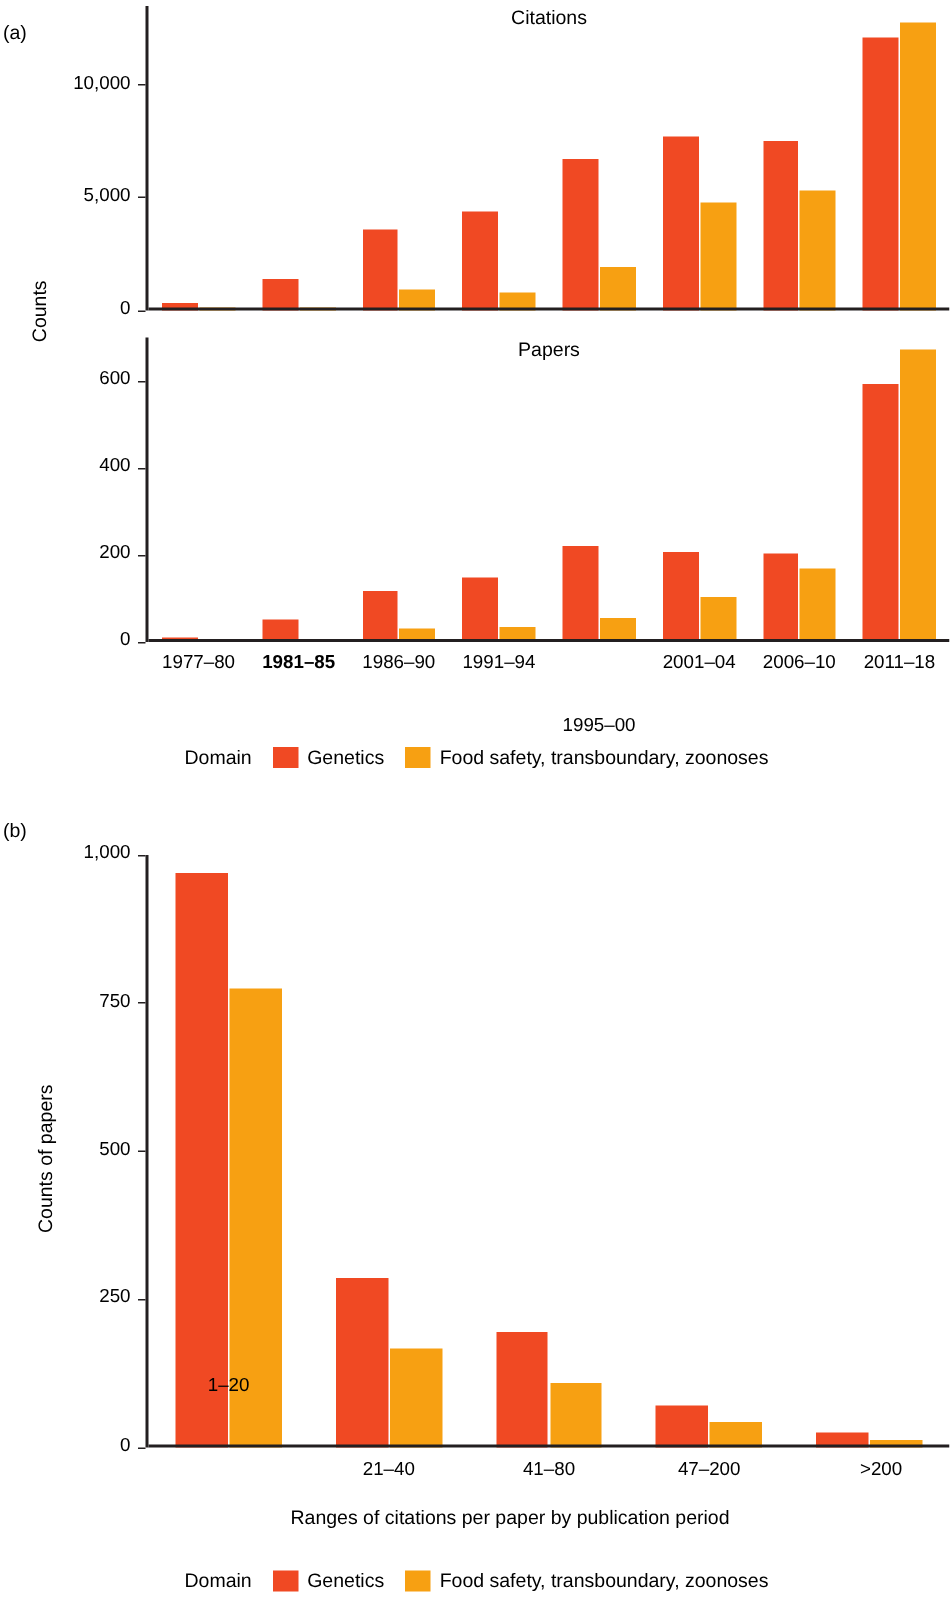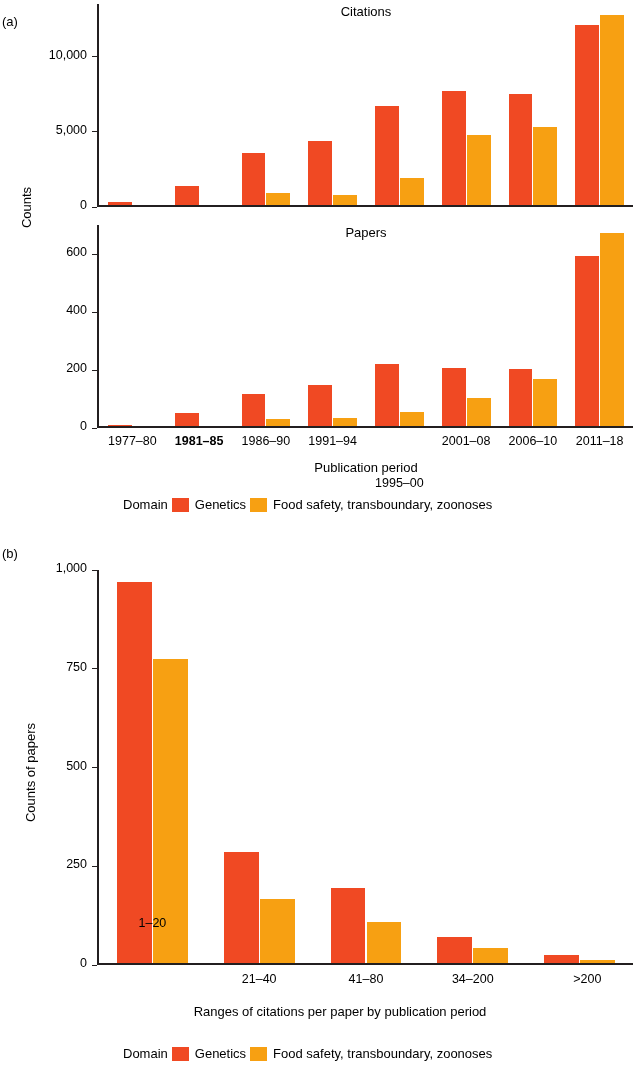--- a/index.html
+++ b/index.html
@@ -17,21 +17,21 @@
   .chart-title{position:absolute;font-size:13px;text-align:center;width:100%;}
   .axis-title{position:absolute;font-size:13px;text-align:center;}
   .ylabel-rot{position:absolute;font-size:13px;transform-origin:center center;transform:rotate(-90deg);white-space:nowrap;}
 
   .bars{position:absolute;left:0;top:0;right:0;bottom:0;}
   .bar{position:absolute;bottom:0;}
   .bar.g{background:#f04923;}
   .bar.f{background:#f7a012;}
 
   
-  .legend{position:absolute;display:flex;align-items:center;gap:4px;font-size:13px;}
+  .legend{position:absolute;display:flex;align-items:center;gap:14px;font-size:13px;}
   .legend .swatch{width:17px;height:14px;display:inline-block;}
   .legend .sw-g{background:#f04923;}
   .legend .sw-f{background:#f7a012;}
   .legend .item{display:flex;align-items:center;gap:6px;}
   .legend .lbl{white-space:nowrap;}
 </style>
 </head>
 <body>
 
 <div class="page">
@@ -102,27 +102,26 @@
       <div class="ytick-label" style="left: 15px; top: 303px; width: 72px;">400</div>
       <div class="tick" style="left: 92px; top: 253.5px;"></div>
       <div class="ytick-label" style="left: 15px; top: 245px; width: 72px;">600</div>
     </div>
   <div id="xticks-papers">
       <div class="xtick-label" style="left: 99px; top: 434px; width: 66.75px;">1977–80</div>
       <div class="xtick-label" style="left: 165.75px; top: 434px; width: 66.75px; font-weight: bold;">1981–85</div>
       <div class="xtick-label" style="left: 232.5px; top: 434px; width: 66.75px;">1986–90</div>
       <div class="xtick-label" style="left: 299.25px; top: 434px; width: 66.75px;">1991–94</div>
       <div class="xtick-label" style="left: 366px; top: 434px; width: 66.75px; margin-top: 42px;">1995–00</div>
-      <div class="xtick-label" style="left: 432.75px; top: 434px; width: 66.75px;">2001–08</div>
+      <div class="xtick-label" style="left: 432.75px; top: 434px; width: 66.75px;">2001–04</div>
       <div class="xtick-label" style="left: 499.5px; top: 434px; width: 66.75px;">2006–10</div>
       <div class="xtick-label" style="left: 566.25px; top: 434px; width: 66.75px;">2011–18</div>
     </div>
 
   <div class="ylabel-rot" style="left:-14px;top:200px;width:80px;text-align:center;">Counts</div>
-  <div class="axis-title" style="left:99px;top:460px;width:534px;">Publication period</div>
 
   <div class="legend" style="left:123px;top:497px;">
     <span class="lbl">Domain</span>
     <span class="item">
       <span class="swatch sw-g"></span>
       <span class="lbl">Genetics</span>
     </span>
     <span class="item">
       <span class="swatch sw-f"></span>
       <span class="lbl">Food safety, transboundary, zoonoses</span>
@@ -156,21 +155,21 @@
       <div class="ytick-label" style="left: 15px; top: 758.5px; width: 72px;">500</div>
       <div class="tick" style="left: 92px; top: 668.25px;"></div>
       <div class="ytick-label" style="left: 15px; top: 659.75px; width: 72px;">750</div>
       <div class="tick" style="left: 92px; top: 569.5px;"></div>
       <div class="ytick-label" style="left: 15px; top: 561px; width: 72px;">1,000</div>
     </div>
   <div id="xticks-ranges">
       <div class="xtick-label" style="left: 99px; top: 916px; width: 106.8px;">1–20</div>
       <div class="xtick-label" style="left: 205.8px; top: 972px; width: 106.8px;">21–40</div>
       <div class="xtick-label" style="left: 312.6px; top: 972px; width: 106.8px;">41–80</div>
-      <div class="xtick-label" style="left: 419.4px; top: 972px; width: 106.8px;">34–200</div>
+      <div class="xtick-label" style="left: 419.4px; top: 972px; width: 106.8px;">47–200</div>
       <div class="xtick-label" style="left: 534px; top: 972px; width: 106.8px;">&gt;200</div>
     </div>
 
   <div class="ylabel-rot" style="left:-40px;top:765px;width:140px;text-align:center;">Counts of papers</div>
   <div class="axis-title" style="left:60px;top:1004px;width:560px;">Ranges of citations per paper by publication period</div>
 
   <div class="legend" style="left:123px;top:1046px;">
     <span class="lbl">Domain</span>
     <span class="item">
       <span class="swatch sw-g"></span>

